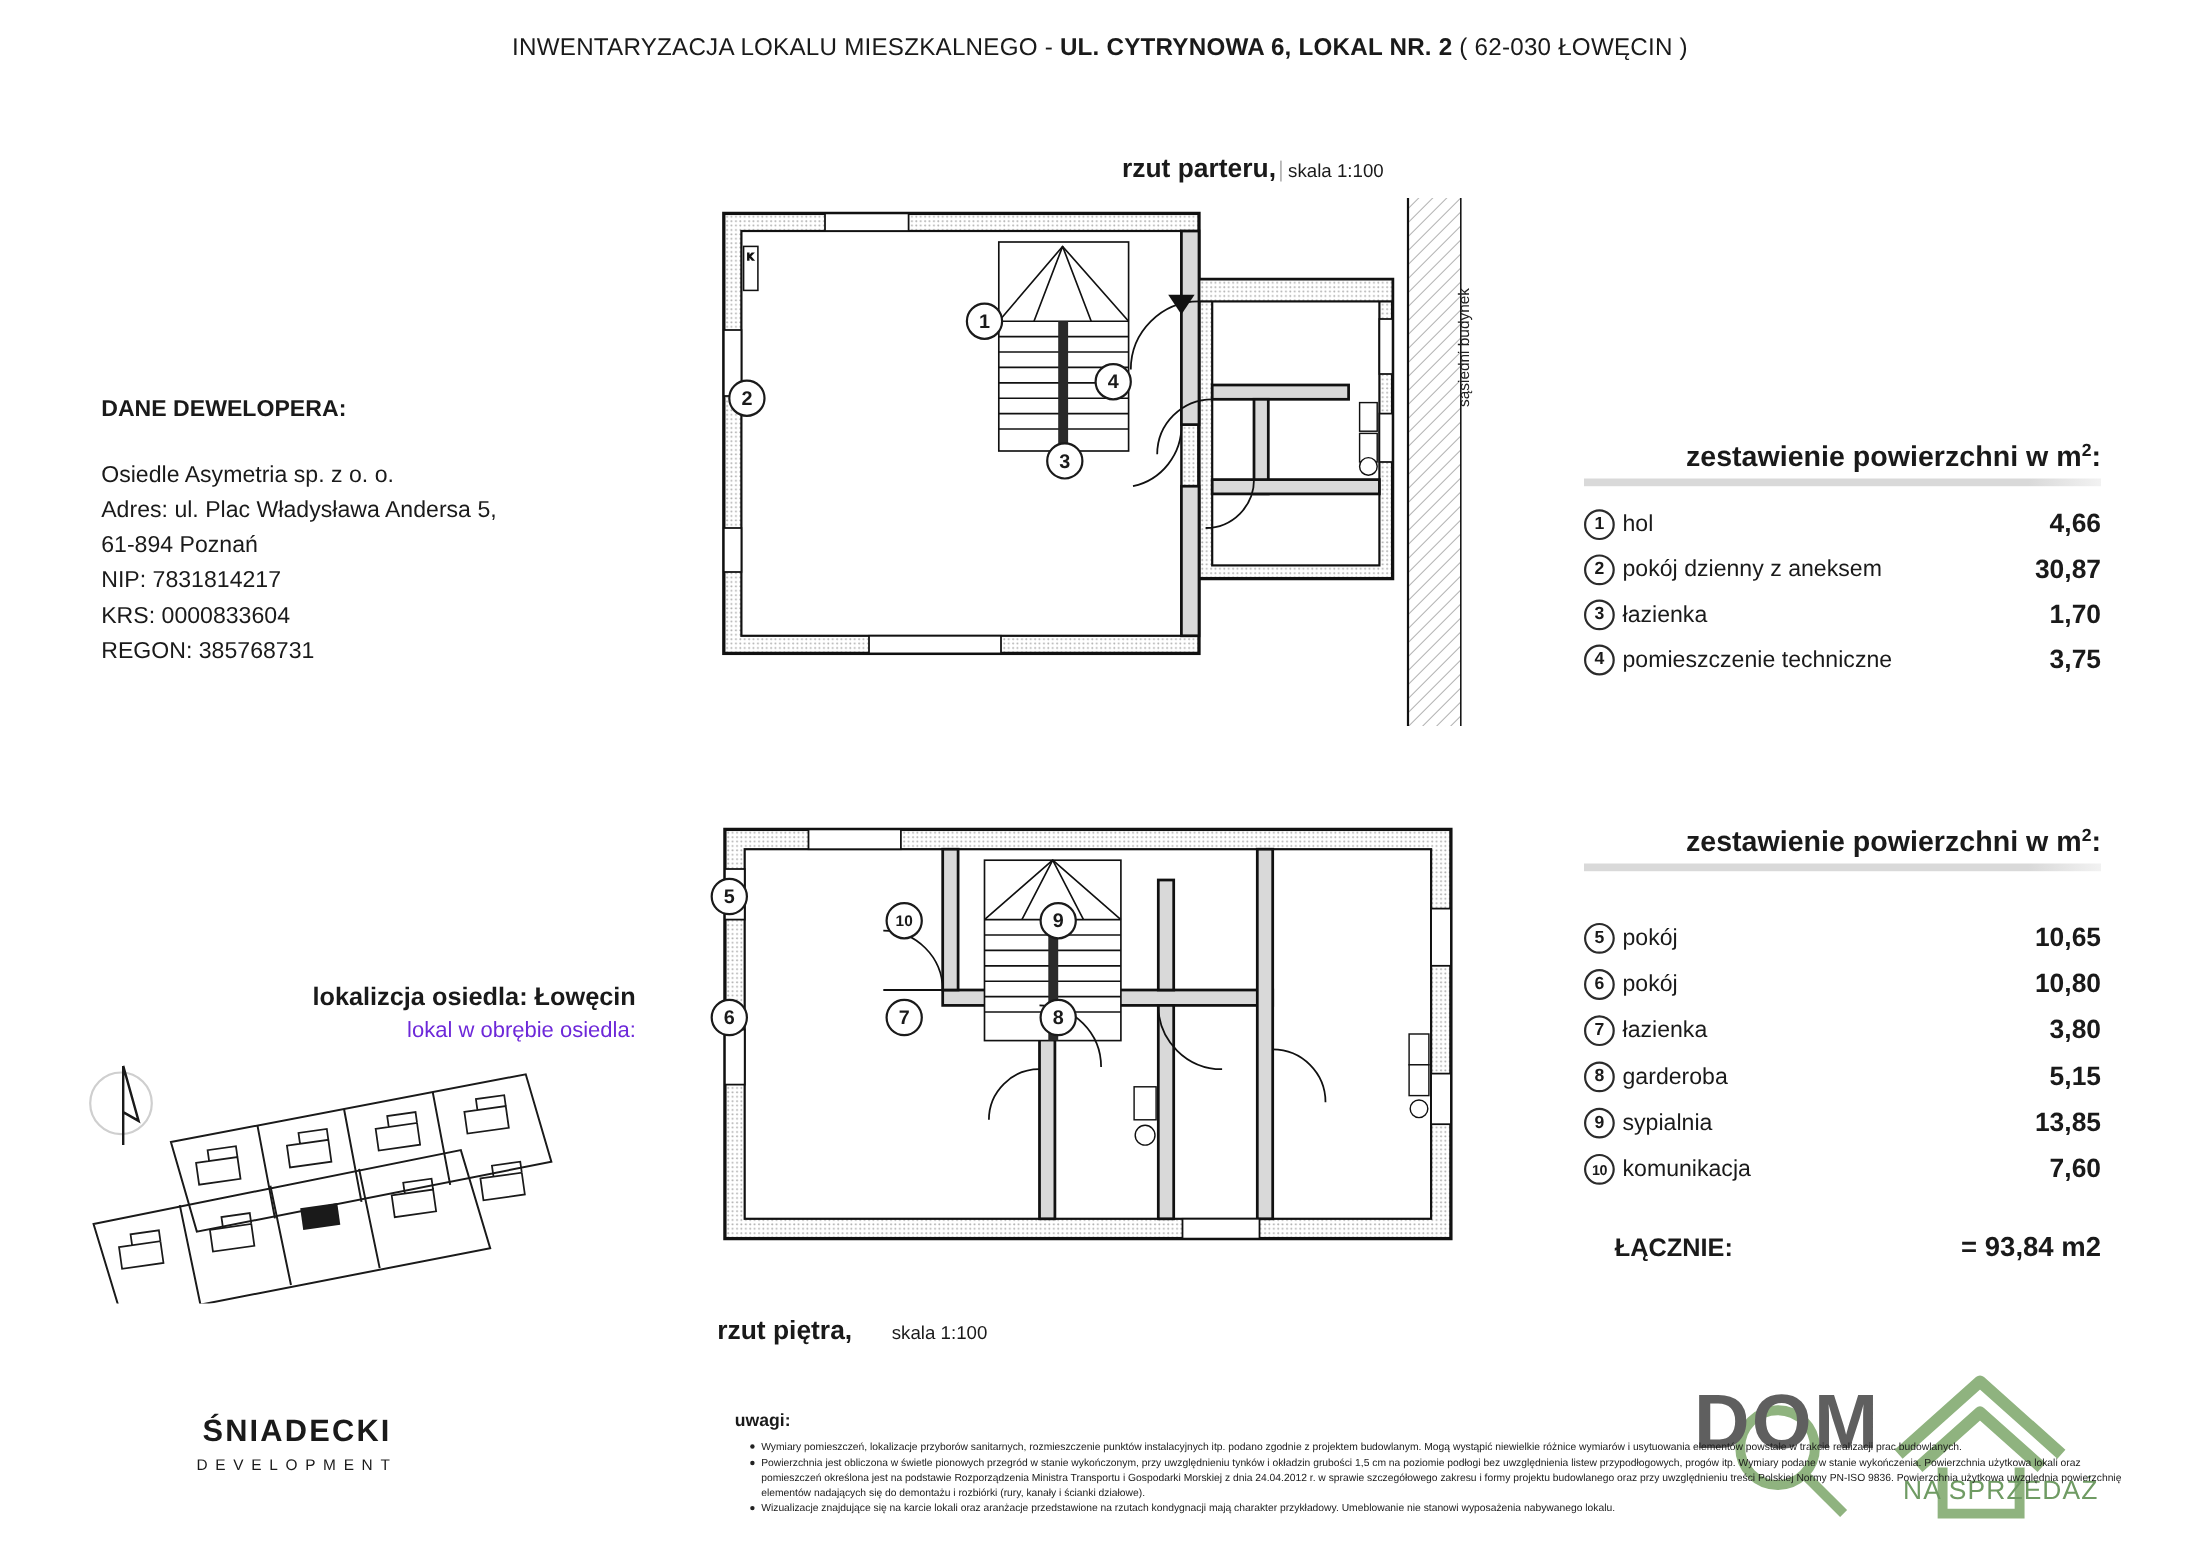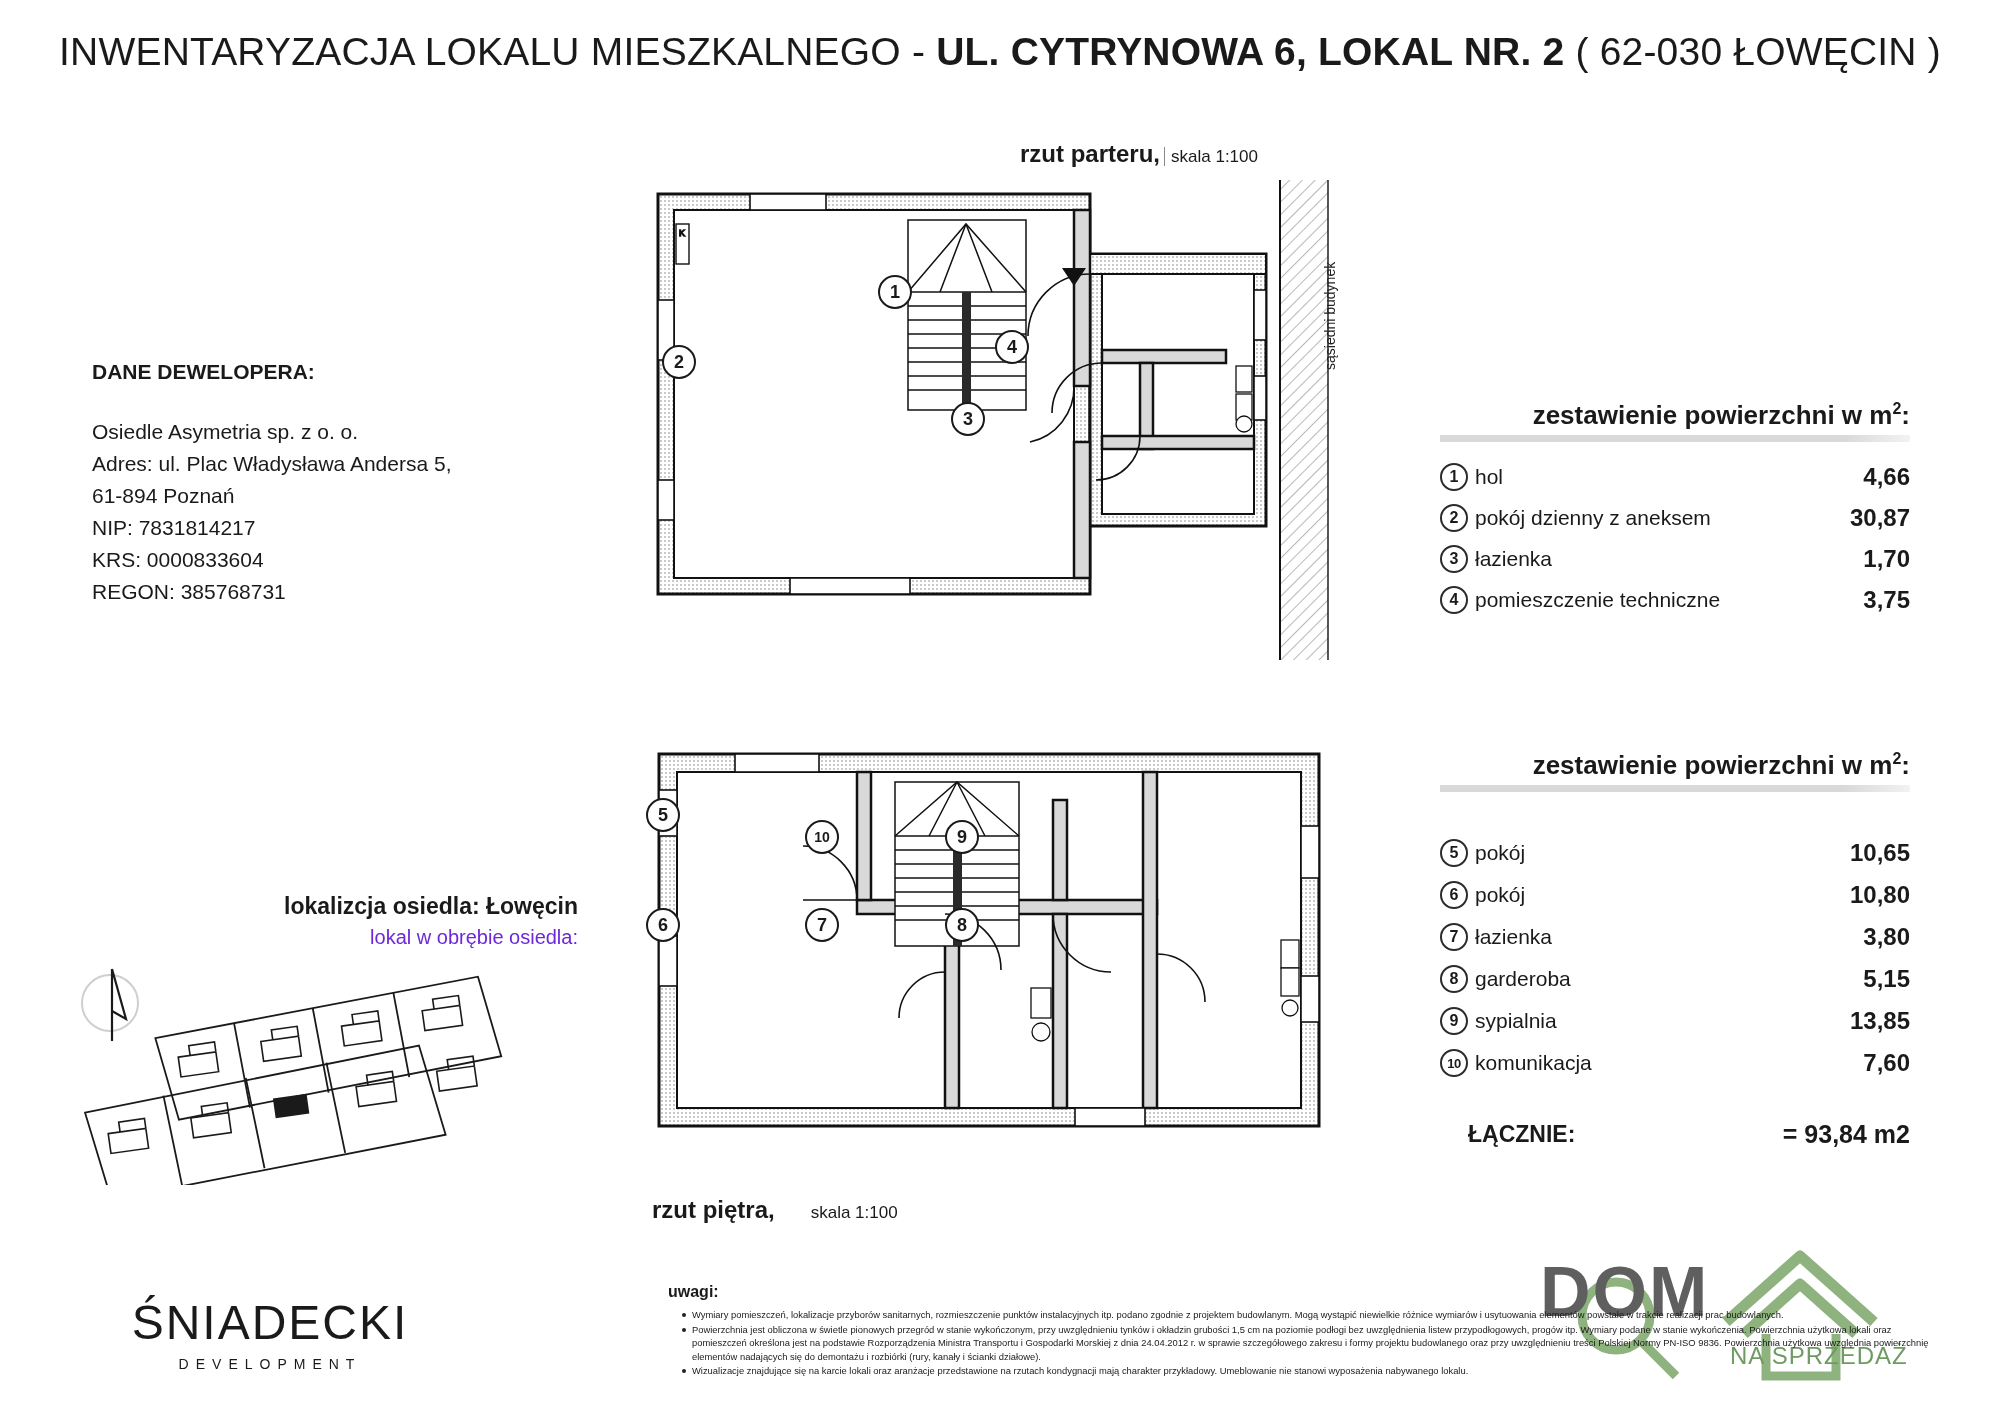--- a/index.html
+++ b/index.html
@@ -6,38 +6,38 @@
   body{
     width:2000px;height:1414px;background:#ffffff;
     font-family:"Liberation Sans", sans-serif;color:#1a1a1a;
     position:relative;overflow:hidden;
   }
   .page{position:absolute;inset:0;}
 
   
   #doc-title{
     position:absolute;left:0;top:30px;width:2000px;text-align:center;
-    font-size:39px;font-weight:bold;letter-spacing:.2px;white-space:nowrap;
+    font-size:22px;font-weight:bold;letter-spacing:.2px;white-space:nowrap;
   }
   #doc-title .light{font-weight:400;}
 
   
   #developer{position:absolute;left:92px;top:360px;width:440px;}
   #developer .dev-head{font-size:21px;font-weight:bold;margin-bottom:32px;}
   #developer .dev-line{font-size:21px;line-height:32px;}
 
   
   #localization{position:absolute;left:98px;top:893px;width:480px;text-align:right;}
   #localization .loc-title{font-size:23px;font-weight:bold;}
   #localization .loc-sub{font-size:20px;color:#6d28d9;margin-top:6px;}
   #estate-map{position:absolute;left:70px;top:955px;width:480px;height:230px;}
 
   
   #logo-sniadecki{position:absolute;left:120px;top:1285px;width:300px;text-align:center;}
-  #logo-sniadecki .lg-main{font-size:48px;font-weight:normal;letter-spacing:2px;margin-top:10px;}
+  #logo-sniadecki .lg-main{font-size:28px;font-weight:bold;letter-spacing:2px;}
   #logo-sniadecki .lg-sub{font-size:14px;letter-spacing:7px;margin-top:6px;}
 
   
   .plan-caption{position:absolute;white-space:nowrap;}
   .plan-caption .cap-main{font-size:24px;font-weight:bold;}
   .plan-caption .cap-scale{font-size:17px;font-weight:400;padding-left:6px;border-left:1px solid #888;margin-left:4px;}
   #cap-ground{left:1020px;top:140px;}
   #cap-upper{left:652px;top:1196px;}
   #cap-upper .cap-scale{border-left:none;margin-left:30px;}
 

